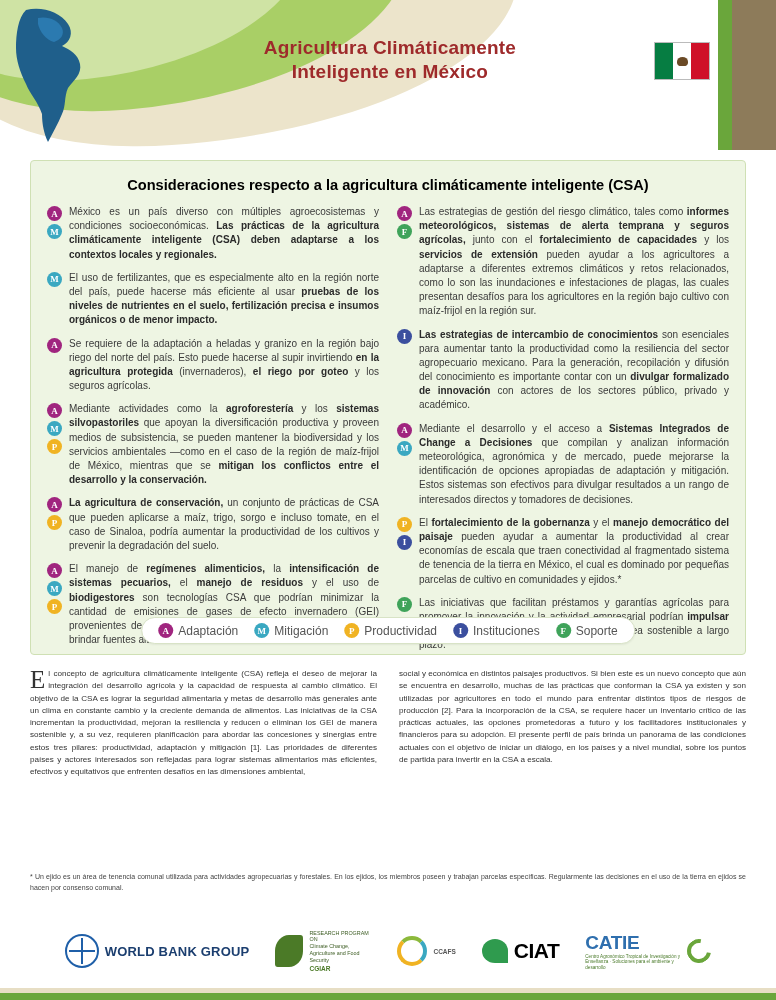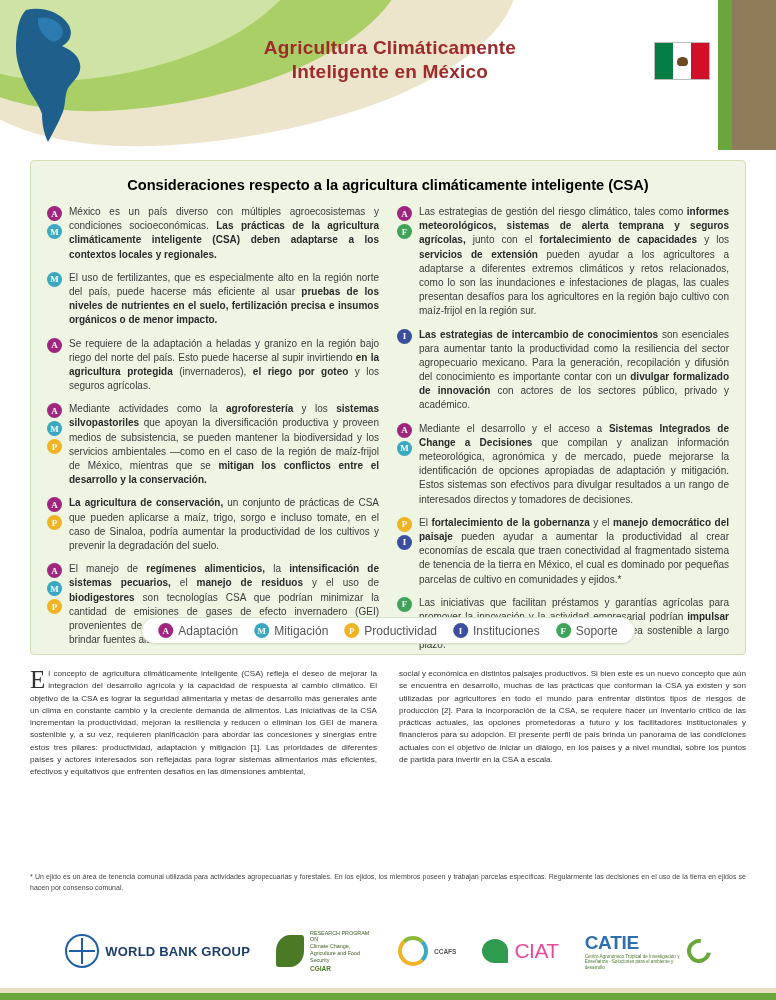--- a/index.html
+++ b/index.html
@@ -205,21 +205,21 @@
   .ccafs-cg { font-size: 6.5px; font-weight: bold; color: #4b7a27; margin-top: 2px; }
   .ccafs-ring {
     width: 30px; height: 30px; border-radius: 50%;
     border: 4px solid #f0b323; border-top-color: #8cb93b; border-right-color: #3aa8c1;
   }
   .ccafs-ring-lbl { font-size: 6.5px; font-weight: bold; color: #555; }
   .ciat-mark {
     width: 26px; height: 24px; background: #2f9b4e;
     border-radius: 50% 50% 0 50%;
   }
-  .ciat-txt { font-size: 21px; font-weight: normal; color: #ec4899; letter-spacing: -.5px; text-align: right; }
+  .ciat-txt { font-size: 21px; font-weight: bold; color: #000000; letter-spacing: -.5px; text-align: right; }
   .catie-txt { font-size: 19px; font-weight: bold; color: #2f6fae; letter-spacing: -.3px; }
   .catie-sub { font-size: 4.6px; color: #4a7a2a; line-height: 1.2; max-width: 96px; }
   .catie-swirl {
     width: 24px; height: 24px; border-radius: 50%;
     border: 4px solid #6aa63b; border-right-color: transparent;
     transform: rotate(-35deg);
   }
 </style>
 </head>
 <body>

